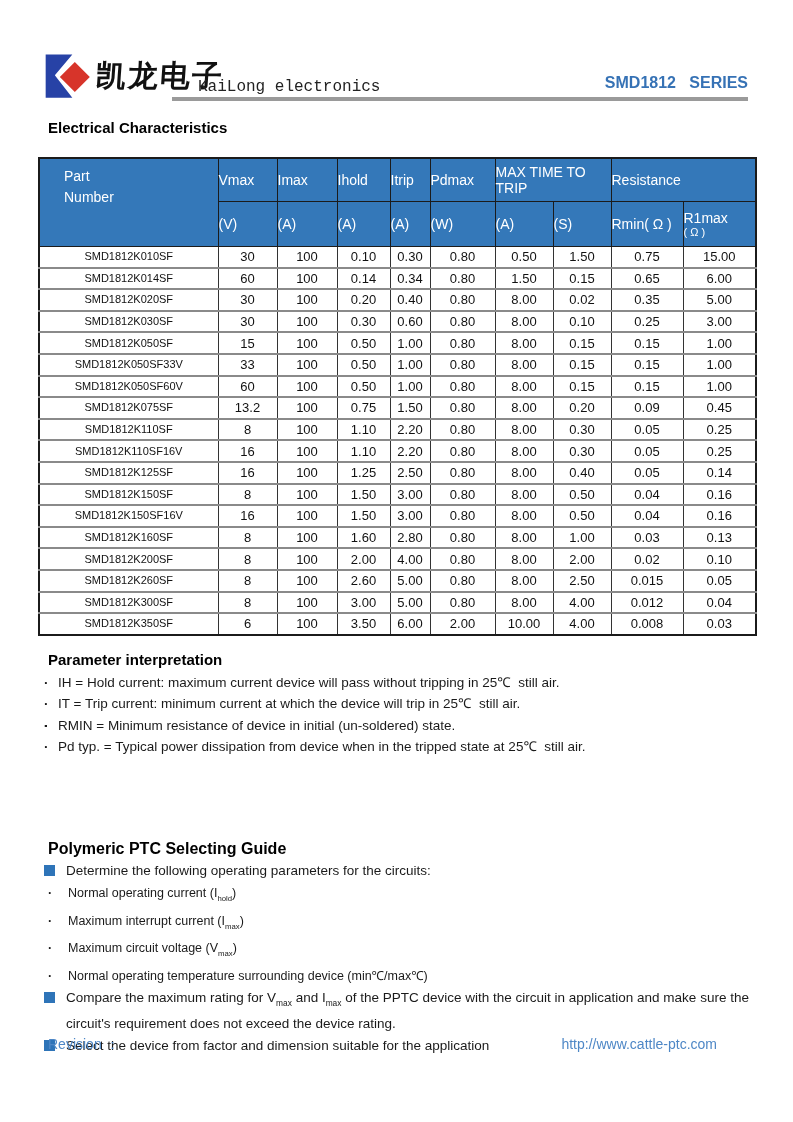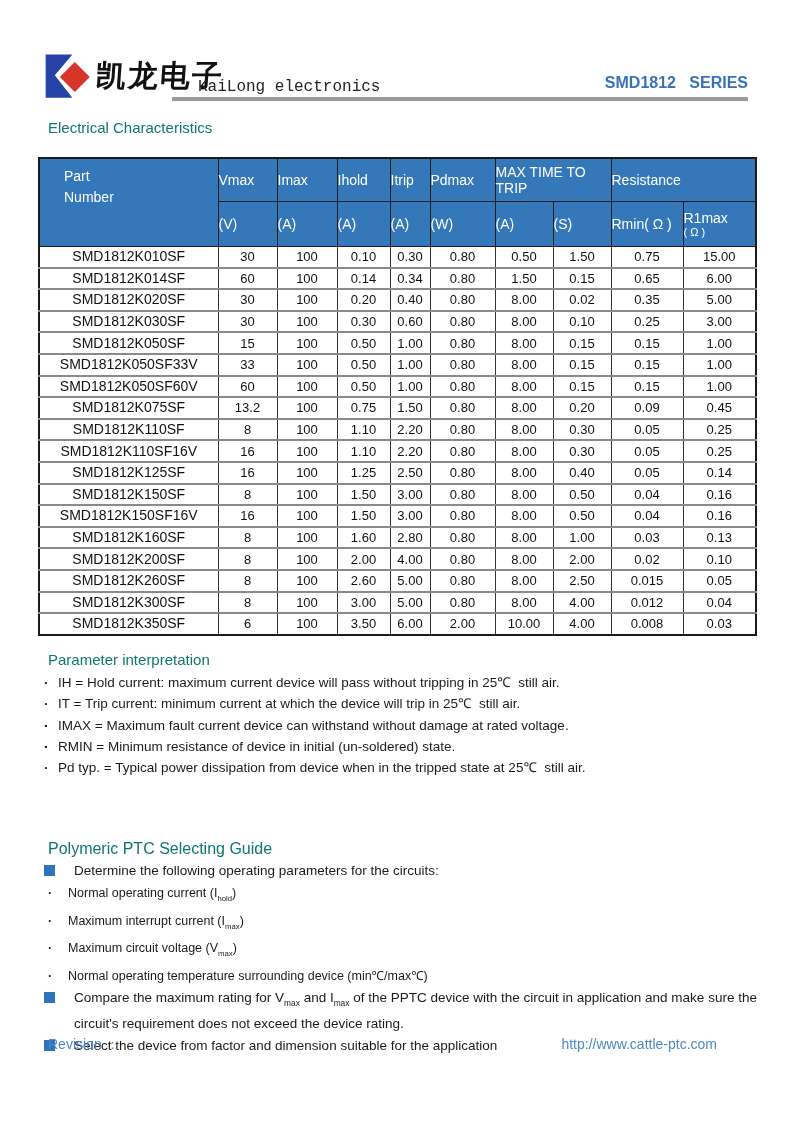--- a/index.html
+++ b/index.html
@@ -10,46 +10,46 @@
   .logo-mark{position:absolute;left:44px;top:52px;width:50px;height:50px;}
   .logo-cn{position:absolute;left:96px;top:56px;font-family:"DejaVu Serif",serif;
            font-weight:bold;font-size:30px;letter-spacing:2px;color:#111;transform:skewX(-4deg);}
   .logo-en{position:absolute;left:198px;top:78px;font-family:Liberation Mono, monospace;
            font-size:16px;color:#222;}
   .hrule{position:absolute;left:172px;top:97px;width:576px;height:4px;background:#9a9a9a;}
   .series{position:absolute;right:45px;top:74px;font-size:16px;font-weight:bold;
           color:#3672b5;white-space:pre;}
 
   
-  .sec-title{position:absolute;font-size:15px;font-weight:normal;color:#0f766e;}
+  .sec-title{position:absolute;font-size:15px;font-weight:bold;color:#000000;}
   #t-elec{left:48px;top:119px;}
   #t-param{left:48px;top:651px;}
   #t-guide{left:48px;top:840px;font-size:16px;}
 
   
   .tbl-wrap{position:absolute;left:38px;top:157px;}
   table{border-collapse:collapse;table-layout:fixed;width:717px;}
   table{border:2px solid #1b1b1b;}
   thead th{background:#3478b9;color:#ffffff;font-weight:normal;font-size:14px;
            border:1px solid #1b1b1b;text-align:left;vertical-align:middle;padding:0;}
   thead tr.r1 th{height:42px;}
   thead tr.r2 th{height:44px;}
   th.part-h{text-align:left;vertical-align:top;padding:7px 0 0 24px;line-height:21px;}
   .omg{font-size:11px;}
   tbody td{border-left:1px solid #333;border-right:1px solid #333;border-top:2px solid #8a8a8a;
            height:19.6px;padding:0;text-align:center;font-size:13px;line-height:19px;color:#111;}
   tbody tr:first-child td{border-top:1px solid #222;}
-  tbody td.part{font-size:14px;}
+  tbody td.part{font-size:11px;}
 
   
   .blist{position:absolute;left:44px;width:717px;}
   #param-list{top:672px;}
   #guide-list{top:860px;}
   .bi{position:relative;padding-left:14px;font-size:13.5px;line-height:21.3px;white-space:pre-wrap;}
-  #guide-list .bi{padding-left:30px;line-height:22px;margin-bottom:0;}
+  #guide-list .bi{padding-left:22px;line-height:22px;margin-bottom:0;}
   #guide-list .bi.small{font-size:12.5px;padding-left:20px;margin-left:4px;}
   .dt{position:absolute;left:0;top:0;font-weight:bold;}
   .sq{position:absolute;left:0;top:5px;width:11px;height:11px;background:#2e74b8;}
   sub{font-size:0.62em;}
 
   
   .footer{position:absolute;left:48px;right:76px;top:1036px;font-size:14px;color:#4e87c6;text-align:right;}
   .footer .rev{float:left;}
   .footer .url{float:right;}
 </style>
@@ -331,21 +331,21 @@
           </tr>
         </tbody>
     </table>
   </div>
 
   <div class="sec-title" id="t-param">Parameter interpretation</div>
   <div class="blist" id="param-list">
       <div class="bi"><span class="dt">·</span><span>IH = Hold current: maximum current device will pass without tripping in 25℃  still air.</span></div>
       <div class="bi"><span class="dt">·</span><span>IT = Trip current: minimum current at which the device will trip in 25℃  still air.</span></div>
       <div class="bi"><span class="dt">·</span></div>
-      <div class="bi"><span class="dt">·</span><span>IMAX = Maximum fault current device can withstand without damage at rated voltage.</span></div>
+      <div class="bi"><span class="dt">·</span></div>
       <div class="bi"><span class="dt">·</span></div>
       <div class="bi"><span class="dt">·</span><span>RMIN = Minimum resistance of device in initial (un-soldered) state.</span></div>
       <div class="bi"><span class="dt">·</span><span>Pd typ. = Typical power dissipation from device when in the tripped state at 25℃  still air.</span></div>
     </div>
 
   <div class="sec-title" id="t-guide">Polymeric PTC Selecting Guide</div>
   <div class="blist" id="guide-list">
       <div class="bi"><span class="sq"></span><span>Determine the following operating parameters for the circuits:</span></div>
       <div class="bi small"><span class="dt">·</span><span>Normal operating current (I</span><sub>hold</sub><span>)</span></div>
       <div class="bi small"><span class="dt">·</span><span>Maximum interrupt current (I</span><sub>max</sub><span>)</span></div>

